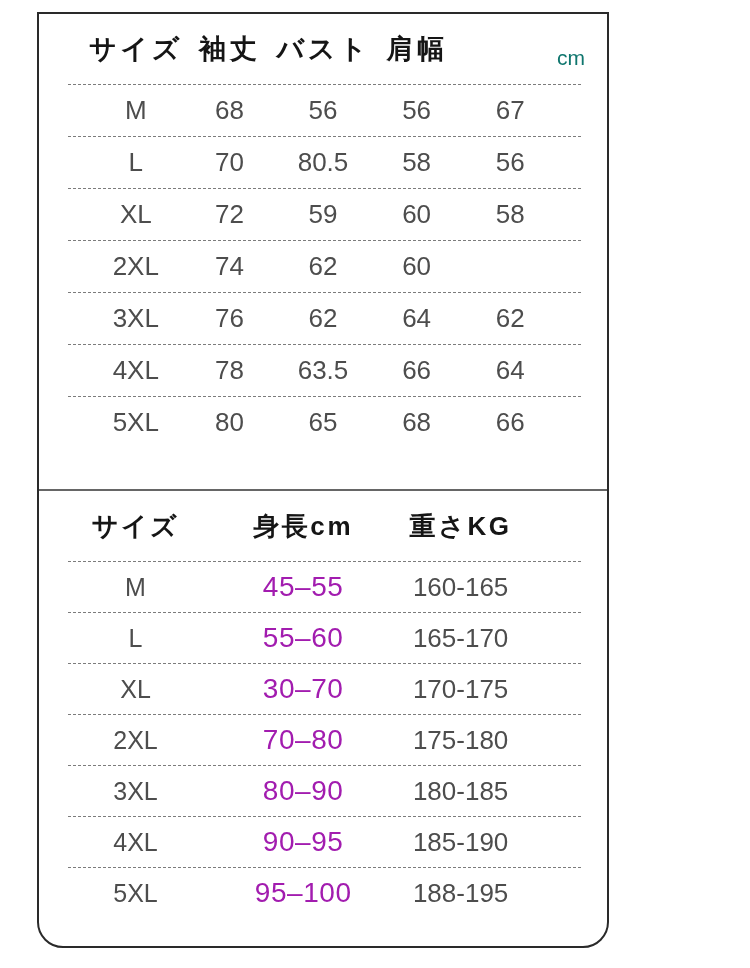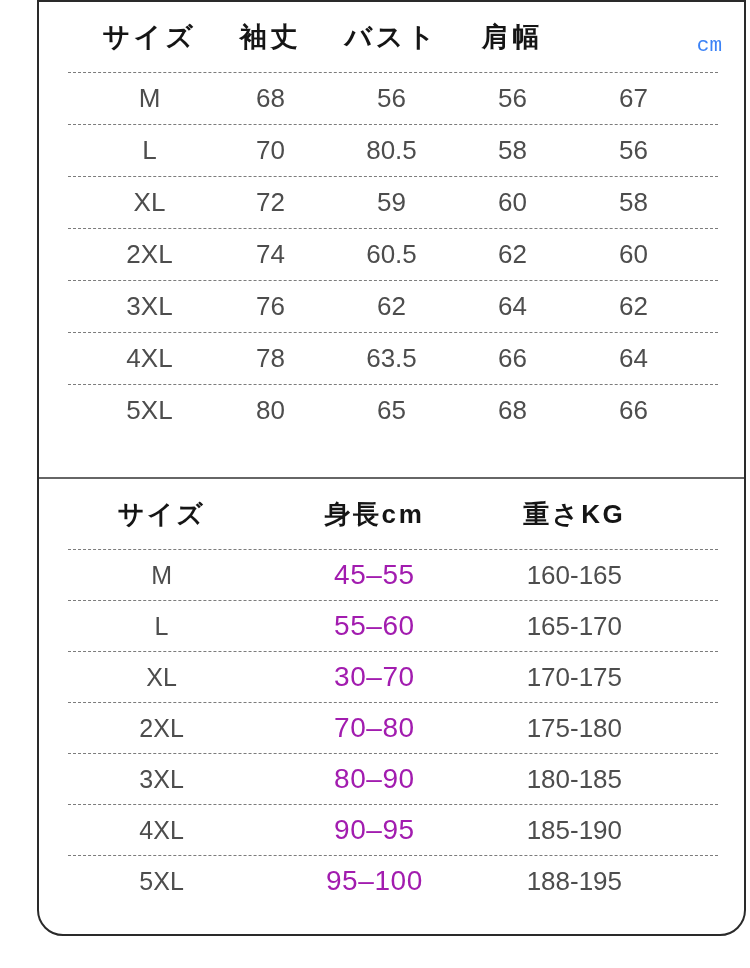--- a/index.html
+++ b/index.html
@@ -11,22 +11,22 @@
   .stage {
     position: relative;
     width: 750px;
     height: 968px;
     background: #ffffff;
     overflow: hidden;
   }
   .frame {
     position: absolute;
     left: 37px;
-    top: 0;
-    width: 709px;
+    top: 12px;
+    width: 572px;
     height: 936px;
     box-sizing: border-box;
     border: 2px solid #2a2a2a;
     border-radius: 0 0 26px 26px;
     background: #ffffff;
   }
   
   .t1-head {
     position: relative;
     height: 70px;
@@ -40,23 +40,23 @@
     font-size: 27px;
     font-weight: bold;
     letter-spacing: 0.14em;
     color: #151515;
     white-space: nowrap;
   }
   .unit-note {
     position: absolute;
     right: 22px;
     top: 32px;
-    font-family: Liberation Mono, monospace;
+    font-family: Liberation Sans, sans-serif;
     font-size: 21px;
-    color: #3b82f6;
+    color: #0f766e;
   }
   .dash {
     height: 0;
     border-top: 1px dashed #7c7c7c;
     margin: 0 26px 0 29px;
   }
   .t1-row {
     height: 51px;
     display: grid;
     grid-template-columns: repeat(5, 1fr);
@@ -151,21 +151,20 @@
             <span class="cell">XL</span>
             <span class="cell">72</span>
             <span class="cell">59</span>
             <span class="cell">60</span>
             <span class="cell">58</span>
           </div>
           <div class="dash"></div>
           <div class="t1-row">
             <span class="cell">2XL</span>
             <span class="cell">74</span>
-            <span class="cell">60.5</span>
             <span class="cell">62</span>
             <span class="cell">60</span>
           </div>
           <div class="dash"></div>
           <div class="t1-row">
             <span class="cell">3XL</span>
             <span class="cell">76</span>
             <span class="cell">62</span>
             <span class="cell">64</span>
             <span class="cell">62</span>

